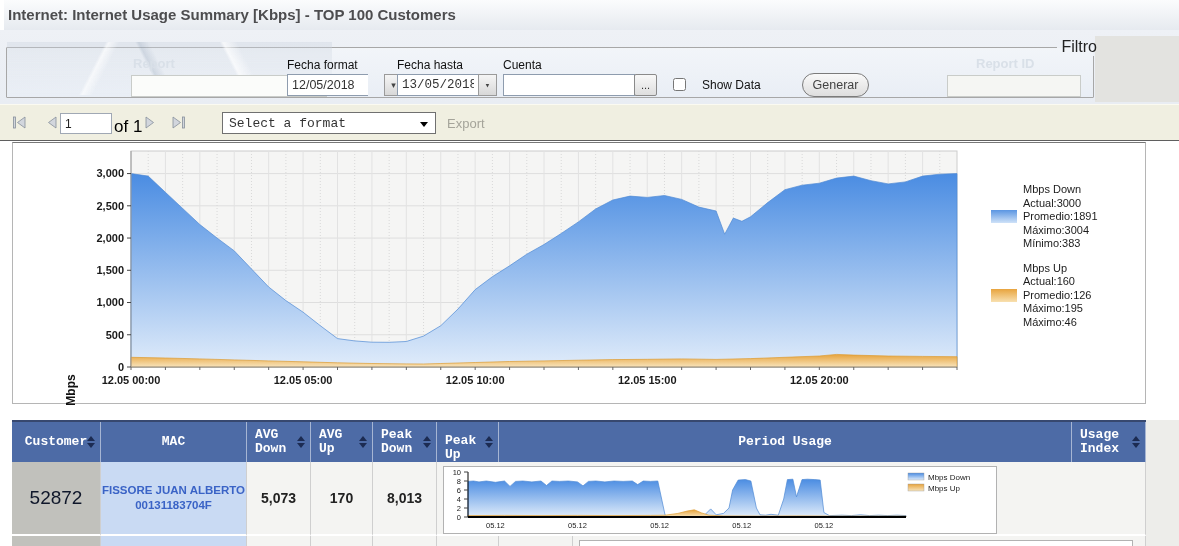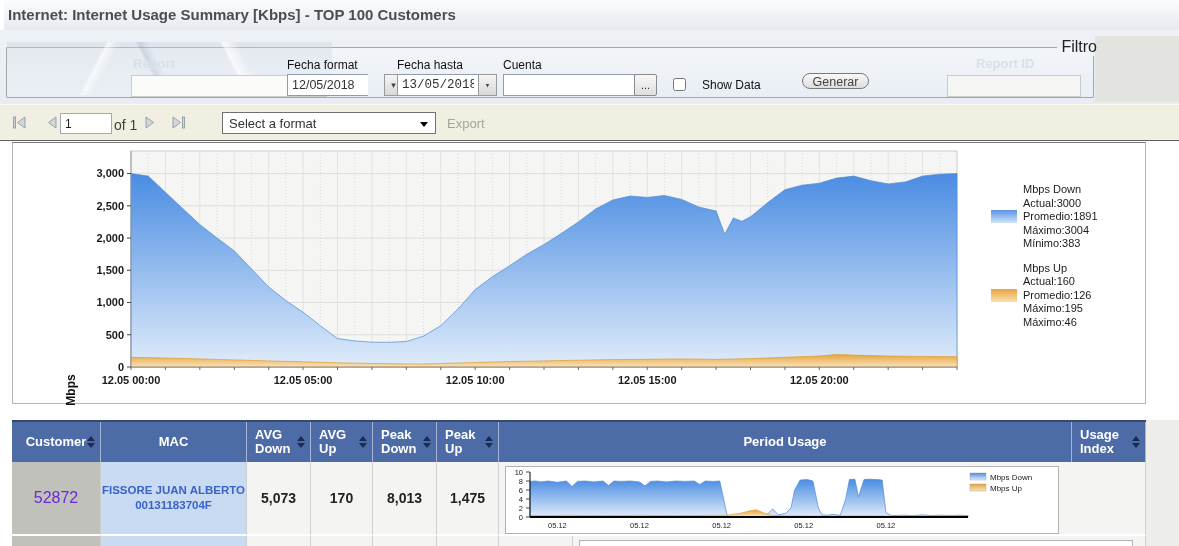--- a/index.html
+++ b/index.html
@@ -32,32 +32,32 @@
   .combo input{width:72px;border:1px solid #8e9cae;border-right:none;padding:1px 4px;
                font-size:12.5px;color:#333;font-family:inherit;background:#fff;}
   .combo .dd{width:19px;height:22px;box-sizing:border-box;background:linear-gradient(#f5f5f5,#d8d8d8);
              border:1px solid #9a9a9a;display:flex;align-items:center;justify-content:center;
              font-size:9px;color:#444;cursor:default;}
   .cuenta-input{position:absolute;width:122px;height:18px;border:1px solid #8e9cae;background:#fff;
                 font-size:12.5px;padding:1px 4px;font-family:inherit;}
   .btn-browse{position:absolute;width:23px;height:22px;border:1px solid #8a8a8a;border-radius:2px;
               background:linear-gradient(#f8f8f8,#dedede);font-size:11px;color:#333;line-height:10px;}
   .cb{position:absolute;width:13px;height:13px;margin:0;}
-  .btn-generar{position:absolute;width:67px;height:16px;border:1px solid #7b7b7b;border-radius:12px;
+  .btn-generar{position:absolute;width:67px;height:24px;border:1px solid #7b7b7b;border-radius:12px;
                background:linear-gradient(#f9f9f9,#dedede);font-size:12.5px;color:#444;font-family:inherit;}
 
   
   .toolbar{position:absolute;left:0;top:104px;width:100%;height:37px;background:#f0efe1;
            border-top:1px solid #fbfaf1;border-bottom:1px solid #5f5f5f;box-sizing:border-box;}
   .pgbtn{position:absolute;top:11px;width:16px;height:13px;}
   .pg-input{position:absolute;left:60px;top:8px;width:42px;height:17px;border:1px solid #a0a8b4;
             background:#fff;font-size:12px;padding:1px 4px;font-family:inherit;color:#222;}
-  .of{position:absolute;left:114px;top:12px;font-size:14px;color:#404040;}
+  .of{position:absolute;left:114px;top:12px;font-size:17px;color:#000000;}
   .selectbox{position:absolute;left:222px;top:7px;width:214px;height:22px;background:#fff;
-             border:1px solid #707070;box-sizing:border-box;}
+             border:1px solid #707070;box-sizing:border-box;font-family:Liberation Mono, monospace;}
   .selectbox .val{position:absolute;left:6px;top:3px;font-size:13px;color:#333;}
   .selectbox .arr{position:absolute;right:7px;top:9px;width:0;height:0;
                   border:4px solid transparent;border-top:5px solid #000;}
   .export{position:absolute;left:447px;top:11px;font-size:13px;color:#a5a49a;}
 
   
   .chart-panel{position:absolute;left:12px;top:142px;width:1132px;height:260px;background:#fff;
                border:1px solid #b5b5b5;border-top:1px solid #787878;}
   .ylab{position:absolute;left:42px;top:240px;font-size:12px;font-weight:bold;color:#111;
         transform:rotate(-90deg);transform-origin:center;}
@@ -67,38 +67,38 @@
   .leg-swatch{width:26px;height:13px;margin-right:6px;flex:none;}
   .sw-blue{background:linear-gradient(#5a95e2,#cfe2f8);}
   .sw-orange{background:linear-gradient(#e8a43e,#f8e0b0);}
   .leg-lines div{line-height:13.5px;white-space:nowrap;}
 
   
   .tbl{position:absolute;left:12px;top:420px;width:1134px;border-top:2px solid #37486f;}
   .thead{display:flex;background:#4d6ba6;height:40px;}
   .th{position:relative;box-sizing:border-box;color:#fff;font-weight:bold;font-size:13px;
       display:flex;align-items:center;border-right:1px solid rgba(255,255,255,.5);}
-  .th .lab{flex:1;text-align:center;line-height:14px;padding:0 2px;}
+  .th .lab{flex:1;text-align:center;line-height:14px;padding:0 2px;font-family:Liberation Mono, monospace;}
   .th.lft .lab{text-align:left;padding-left:8px;padding-right:16px;}
   .sort{position:absolute;right:5px;top:50%;transform:translateY(-50%);}
   .sort i{display:block;width:0;height:0;border-left:4px solid transparent;border-right:4px solid transparent;}
   .sort .up{border-bottom:5px solid #1c2b52;margin-bottom:2px;}
   .sort .dn{border-top:5px solid #1c2b52;}
   .trow{display:flex;height:74px;}
   .td{box-sizing:border-box;border-right:1px solid #cfcfcf;border-bottom:2px solid #fff;
       display:flex;align-items:center;justify-content:center;}
-  .td.customer{background:#c1c1bc;font-size:16px;color:#6d28d9;}
+  .td.customer{background:#c1c1bc;font-size:19px;color:#0f172a;}
   .td.mac{background:#c9daf3;flex-direction:column;color:#3a63c6;font-weight:bold;
           font-size:11.5px;text-align:center;line-height:15px;}
   .td.num{background:#f4f4f2;font-weight:bold;font-size:14px;color:#222;}
   .td.period{background:#f4f4f2;position:relative;}
   .chart-box{position:absolute;left:6px;top:4px;width:552px;height:66px;background:#fff;
              border:1px solid #b2b2b2;}
   .w-cust{width:89px;} .w-mac{width:146px;} .w-ad{width:64px;} .w-au{width:62px;}
-  .w-pd{width:64px;} .w-pu{width:62px;} .w-ui{width:74px;} .w-per{flex:1;}
+  .w-pd{width:64px;} .w-pu{width:62px;align-items:flex-end;} .w-ui{width:74px;} .w-per{flex:1;}
   .rightfill{position:absolute;left:1146px;top:420px;width:33px;height:126px;background:#ededea;}
 </style>
 </head>
 <body>
 
 <div class="page">
 
   <div class="titlebar">
     <span class="t">Internet: Internet Usage Summary [Kbps] - TOP 100 Customers</span>
   </div>
@@ -356,21 +356,20 @@
 
     <div class="trow">
       <div class="td customer w-cust">52872</div>
       <div class="td mac w-mac">
         <span>FISSORE JUAN ALBERTO</span>
         <span>00131183704F</span>
       </div>
       <div class="td num w-ad">5,073</div>
       <div class="td num w-au">170</div>
       <div class="td num w-pd">8,013</div>
-      <div class="td num w-pu">1,475</div>
       <div class="td period w-per">
         <div class="chart-box">
           <div id="mini-chart"><svg width="550" height="64">
                 <defs>
                   <linearGradient id="mini-g0" x1="0" y1="0" x2="0" y2="1">
                     <stop offset="0%" stop-color="#4a8ce2"></stop>
                     <stop offset="100%" stop-color="#e0ecfa"></stop>
                   </linearGradient>
                   <linearGradient id="mini-g1" x1="0" y1="0" x2="0" y2="1">
                     <stop offset="0%" stop-color="#e7a33c"></stop>

